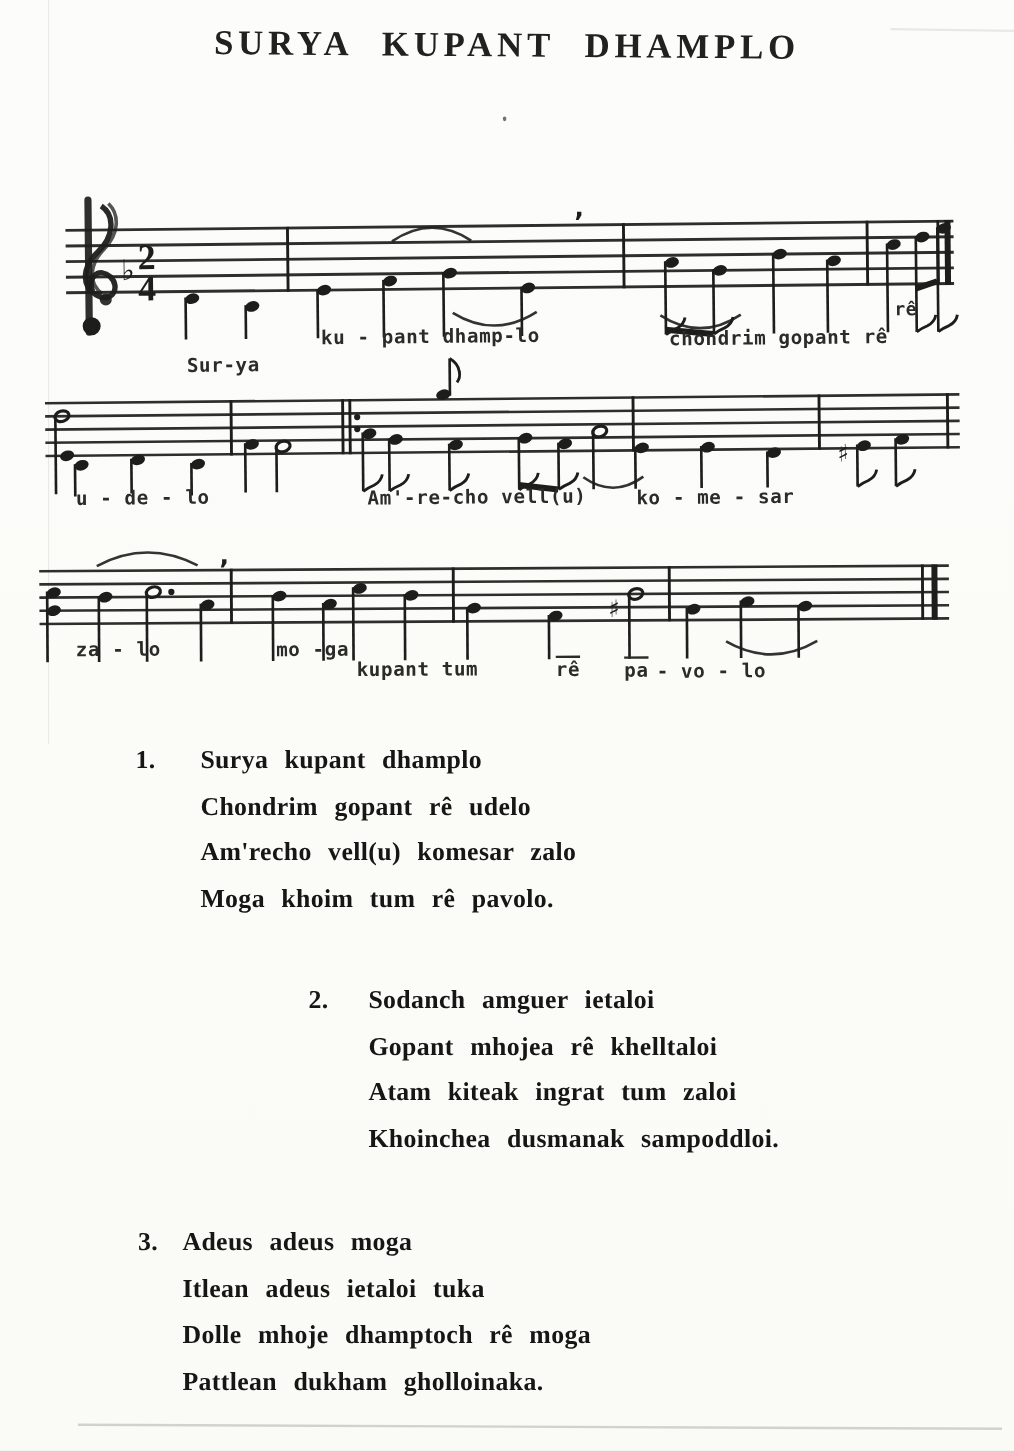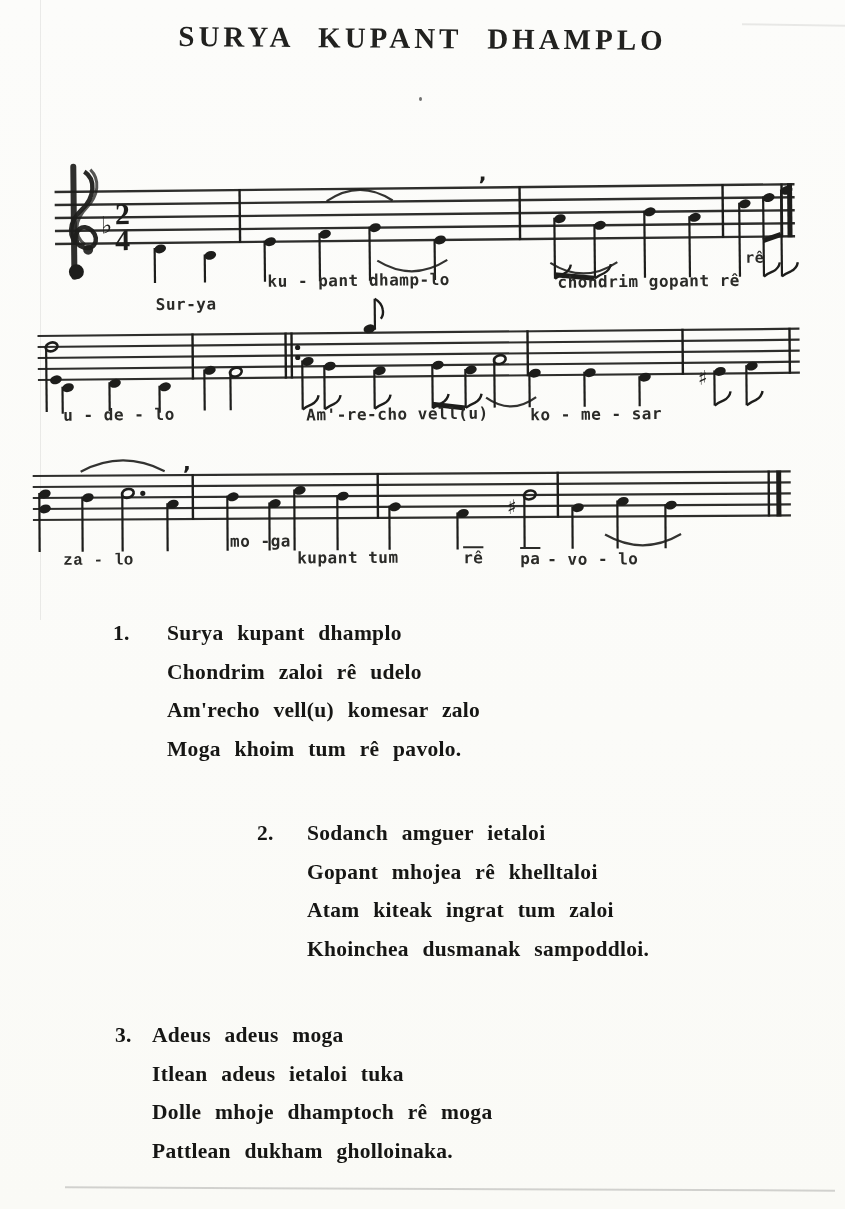--- a/index.html
+++ b/index.html
@@ -225,32 +225,32 @@
         <ellipse cx="590" cy="37" rx="6" ry="4.3" transform="rotate(-16 590 37)" fill="#1d1d1b"></ellipse>
         <line x1="584.5" y1="36" x2="584.5" y2="84" stroke="#1d1d1b" stroke-width="2.2"></line>
         <ellipse cx="638" cy="41" rx="6" ry="4.3" transform="rotate(-16 638 41)" fill="#1d1d1b"></ellipse>
         <line x1="632.5" y1="40" x2="632.5" y2="84" stroke="#1d1d1b" stroke-width="2.2"></line>
         <path d="M 48,4 Q 90,-18 132,4" stroke="#1d1d1b" stroke-width="2.2" fill="none" opacity="0.9"></path>
         <path d="M 572,70 Q 610,92 648,70" stroke="#1d1d1b" stroke-width="2.2" fill="none" opacity="0.9"></path>
         <circle cx="110" cy="26" r="2.6" fill="#1d1d1b"></circle>
         <text x="474" y="49" fill="#1d1d1b" font-size="20" font-family="&quot;DejaVu Sans&quot;,sans-serif" font-weight="bold">♯</text>
         <text x="150" y="15" fill="#1d1d1b" font-size="22" font-family="&quot;DejaVu Sans&quot;,sans-serif" font-weight="bold">’</text>
       </svg>
-    <span class="lyr" style="left:30px;top:84px;font-family:Liberation Mono, monospace;">za - lo</span>
+    <span class="lyr" style="left:30px;top:64px;">za - lo</span>
     <span class="lyr" style="left:197px;top:65px;">mo -ga</span>
     <span class="lyr" style="left:264px;top:82px;">kupant tum</span>
     <span class="lyr ovl" style="left:430px;top:83px;">rê</span>
     <span class="lyr ovl" style="left:487px;top:84px;">pa</span>
     <span class="lyr" style="left:514px;top:85px;">- vo - lo</span>
   </div>
 
   <div class="verse v1" style="left:113px;top:614px;width:560px;">
     <span class="vnum">1.</span>
     <span class="vlines">Surya kupant dhamplo</span>
-    <span class="vlines">Chondrim zaloi rê udelo</span>
+    <span class="vlines">Chondrim gopant rê udelo</span>
     <span class="vlines">Am'recho vell(u) komesar zalo</span>
     <span class="vlines">Moga khoim tum rê pavolo.</span>
   </div>
 
   <div class="verse v2" style="left:257px;top:814px;width:560px;">
     <span class="vnum">2.</span>
     <span class="vlines">Sodanch amguer ietaloi</span>
     <span class="vlines">Gopant mhojea rê khelltaloi</span>
     <span class="vlines">Atam kiteak ingrat tum zaloi</span>
     <span class="vlines">Khoinchea dusmanak sampoddloi.</span>

